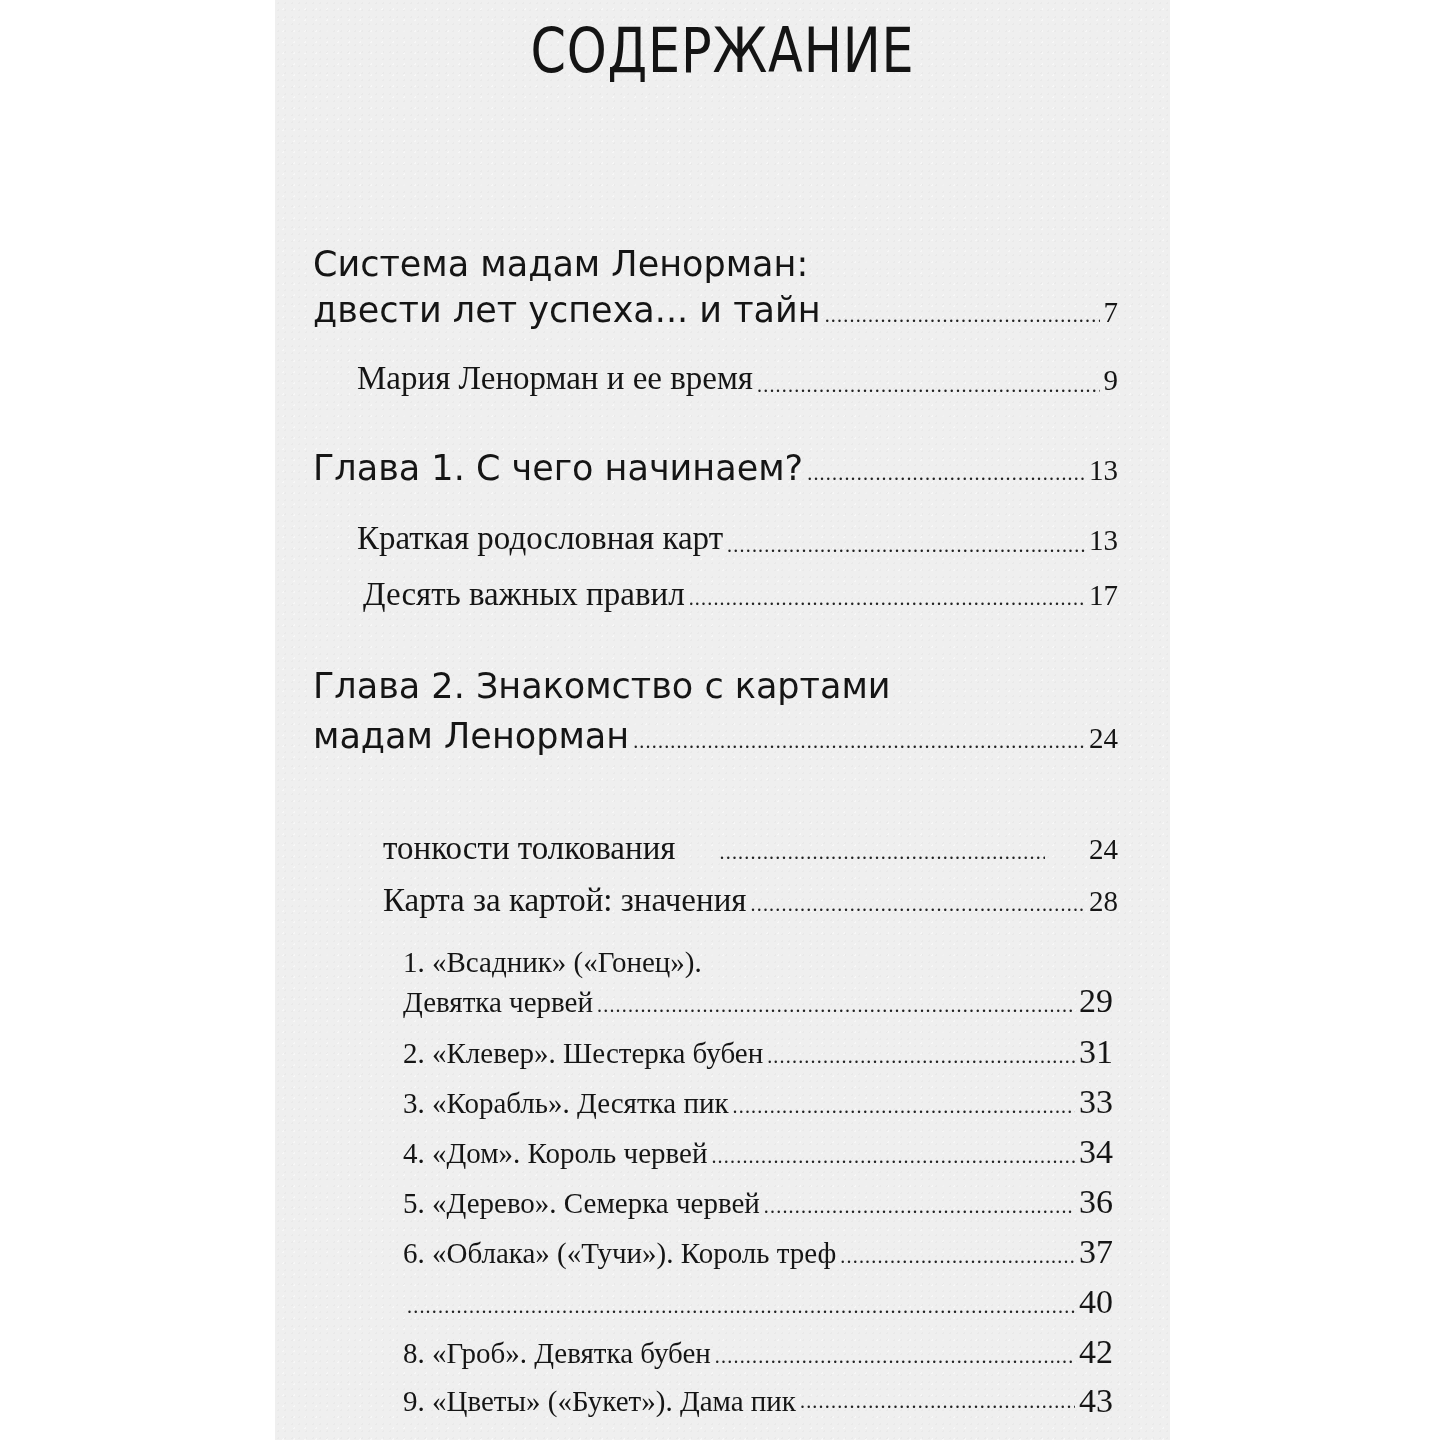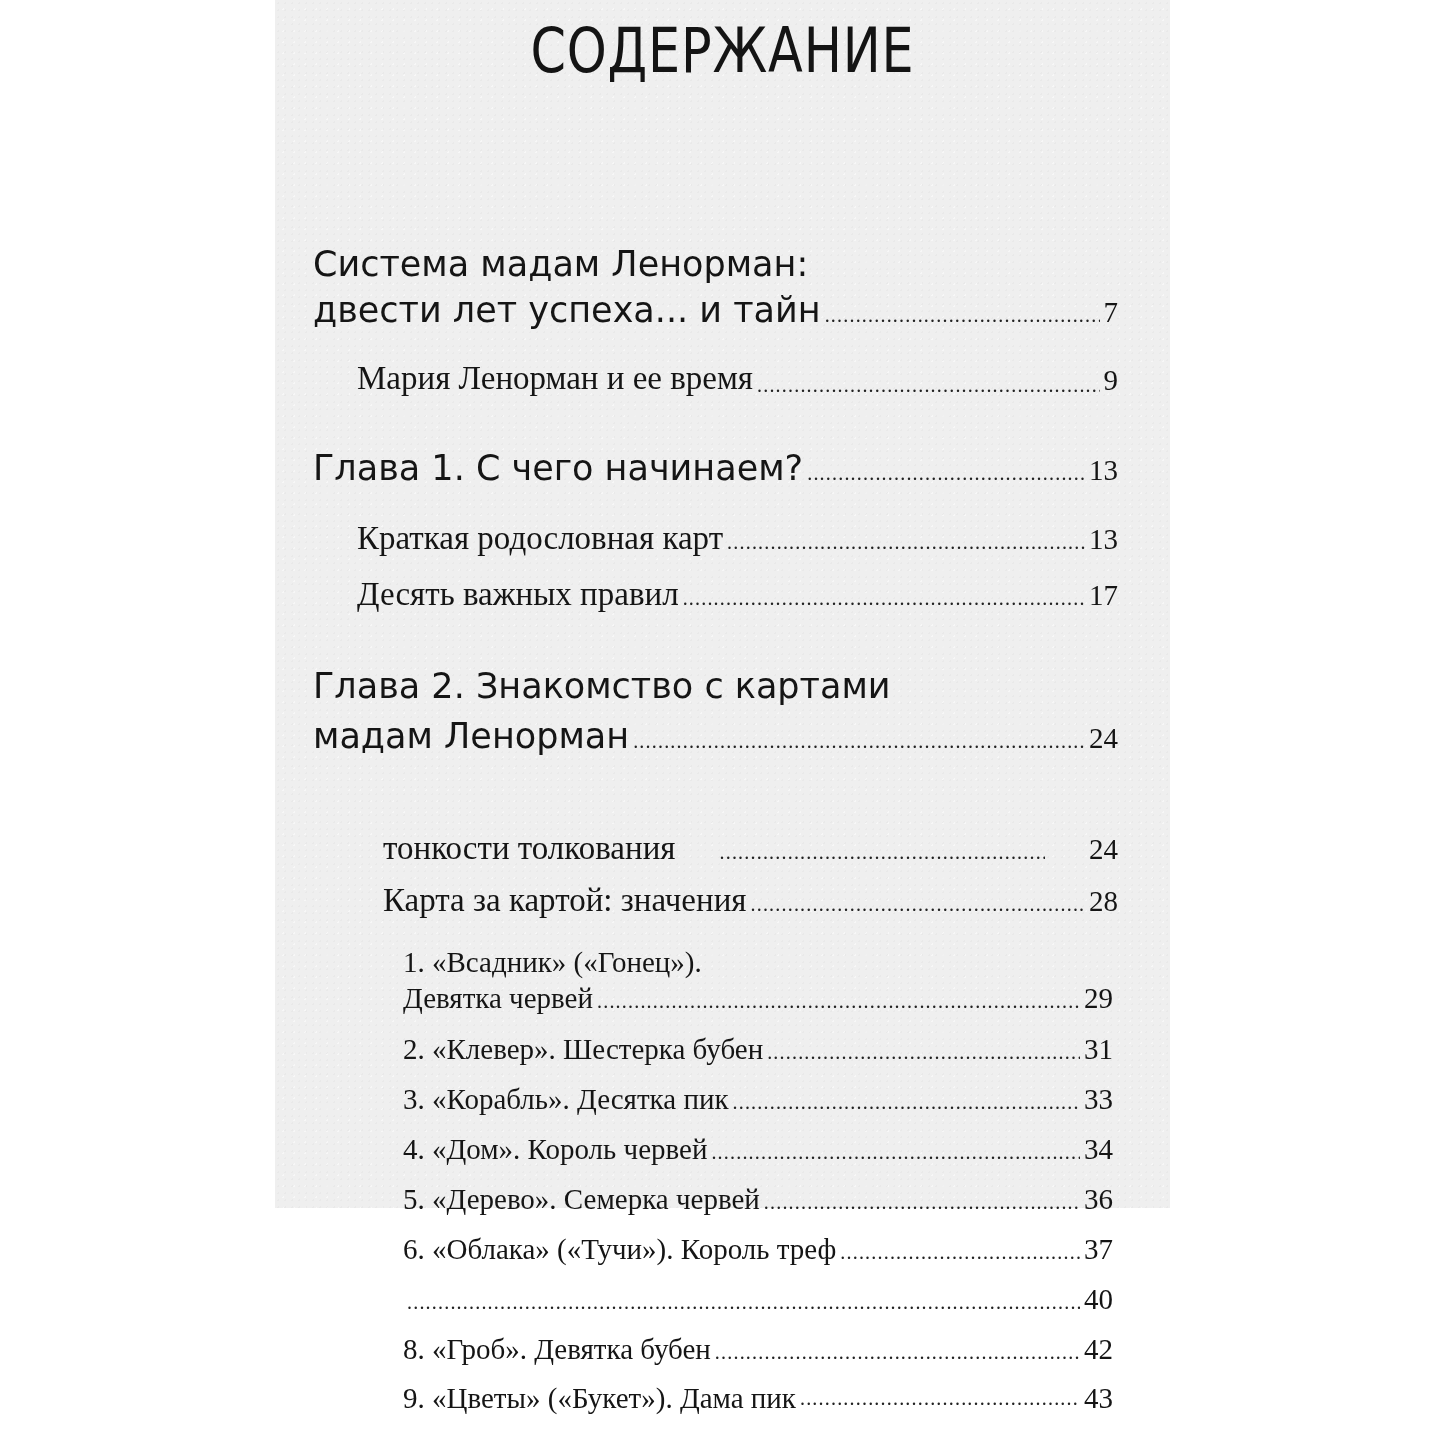--- a/index.html
+++ b/index.html
@@ -1,20 +1,20 @@
 <!DOCTYPE html>
 <html><head>
 <meta charset="utf-8">
 <style>
   html, body { margin:0; padding:0; }
   body {
     width:1445px; height:1445px; background:#ffffff; position:relative; overflow:hidden;
   }
   .page {
-    position:absolute; left:275px; top:0; width:895px; height:1208px;
+    position:absolute; left:275px; top:0; width:895px; height:1440px;
     background:#efefef;
     background-image:
       radial-gradient(rgba(0,0,0,0.025) 1px, transparent 1px),
       radial-gradient(rgba(255,255,255,0.5) 1px, transparent 1px);
     background-size: 7px 7px, 11px 11px;
     background-position: 0 0, 3px 4px;
   }
   .title {
     position:absolute; left:0; width:895px; top:14px; text-align:center;
     font-family:"DejaVu Sans", sans-serif; font-size:62px; color:#141414;
@@ -30,21 +30,21 @@
   }
   .row .dots::before {
     content:"........................................................................................................................................................................................";
   }
   .row .page-num { white-space:nowrap; text-align:right; }
   .lvl1 { font-family:"DejaVu Sans", sans-serif; font-size:35px; }
   .lvl1 .label { display:inline-block; transform-origin:left; }
   .lvl2 { font-family:"Liberation Serif", serif; font-size:33px; }
   .lvl3 { font-family:"Liberation Serif", serif; font-size:29px; }
   .lvl1 .page-num, .lvl2 .page-num { font-family:"Liberation Serif", serif; font-size:29px; }
-  .lvl3 .page-num { font-family:"Liberation Serif", serif; font-size:29px; }
+  .lvl3 .page-num { font-family:"Liberation Serif", serif; font-size:34px; }
   .plain { position:absolute; white-space:nowrap; color:#151515; }
 </style>
 </head>
 <body>
 
 <div class="page">
 
   <div class="title">СОДЕРЖАНИЕ</div>
 
   <div class="plain lvl1" style="left:38px; top:244px;">Система мадам Ленорман:</div>
@@ -57,26 +57,26 @@
     <span class="label">Мария Ленорман и ее время</span>
     <span class="dots"></span>
     <span class="page-num">9</span>
   </div>
 
   <div class="row lvl1" style="left:38px; right:52px; top:448px;">
     <span class="label">Глава 1. С чего начинаем?</span>
     <span class="dots"></span>
     <span class="page-num">13</span>
   </div>
-  <div class="row lvl2" style="left:82px; right:52px; top:520px;">
+  <div class="row lvl2" style="left:82px; right:52px; top:520px;align-items:flex-end;">
     <span class="label">Краткая родословная карт</span>
     <span class="dots"></span>
     <span class="page-num">13</span>
   </div>
-  <div class="row lvl2" style="left:82px; right:52px; top:576px;justify-content:flex-end;">
+  <div class="row lvl2" style="left:88px; right:52px; top:576px;justify-content:flex-end;">
     <span class="label">Десять важных правил</span>
     <span class="dots"></span>
     <span class="page-num">17</span>
   </div>
 
   <div class="plain lvl1" style="left:38px; top:666px;">Глава 2. Знакомство с картами</div>
   <div class="row lvl1" style="left:38px; right:52px; top:716px;">
     <span class="label">мадам Ленорман</span>
     <span class="dots"></span>
     <span class="page-num">24</span>

